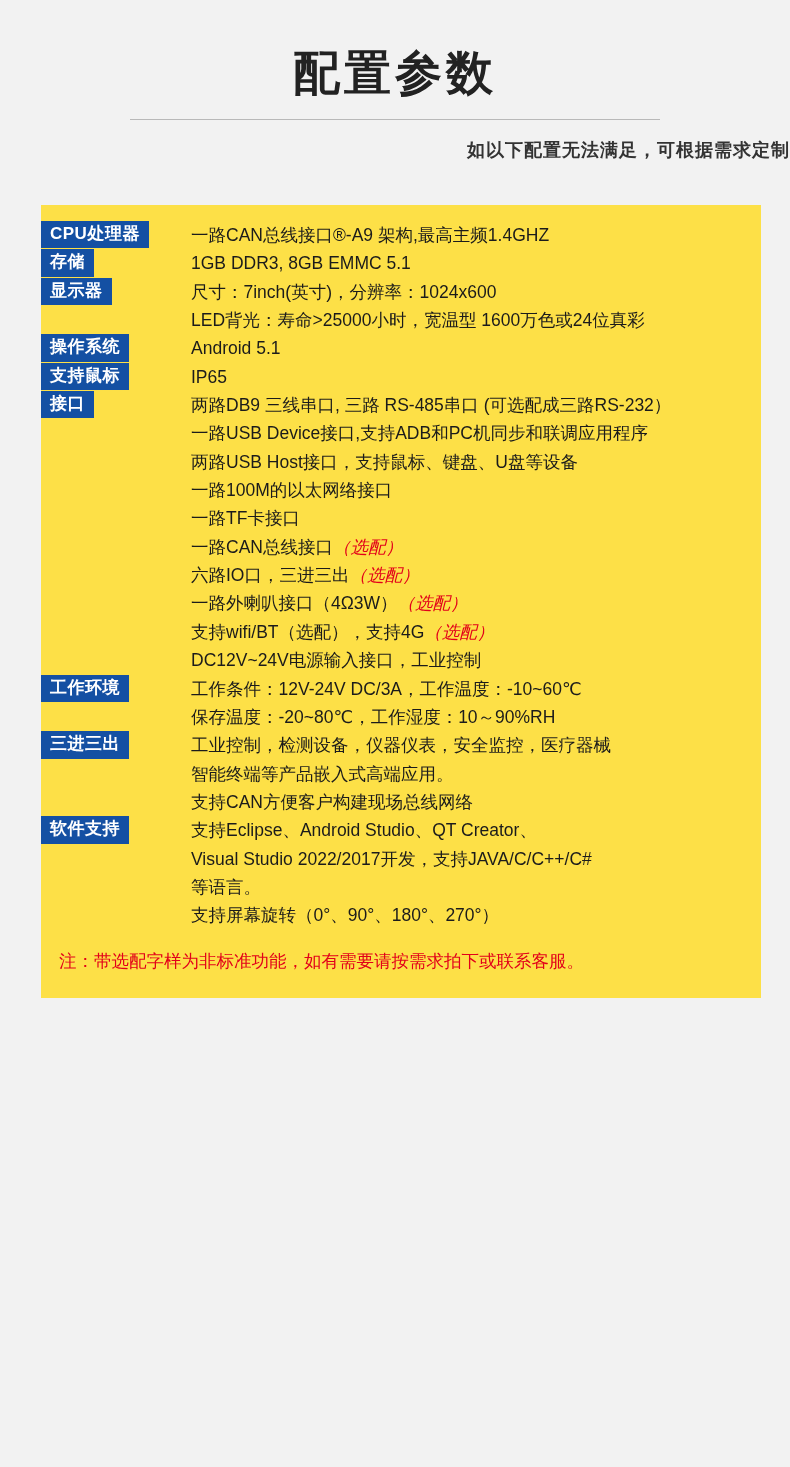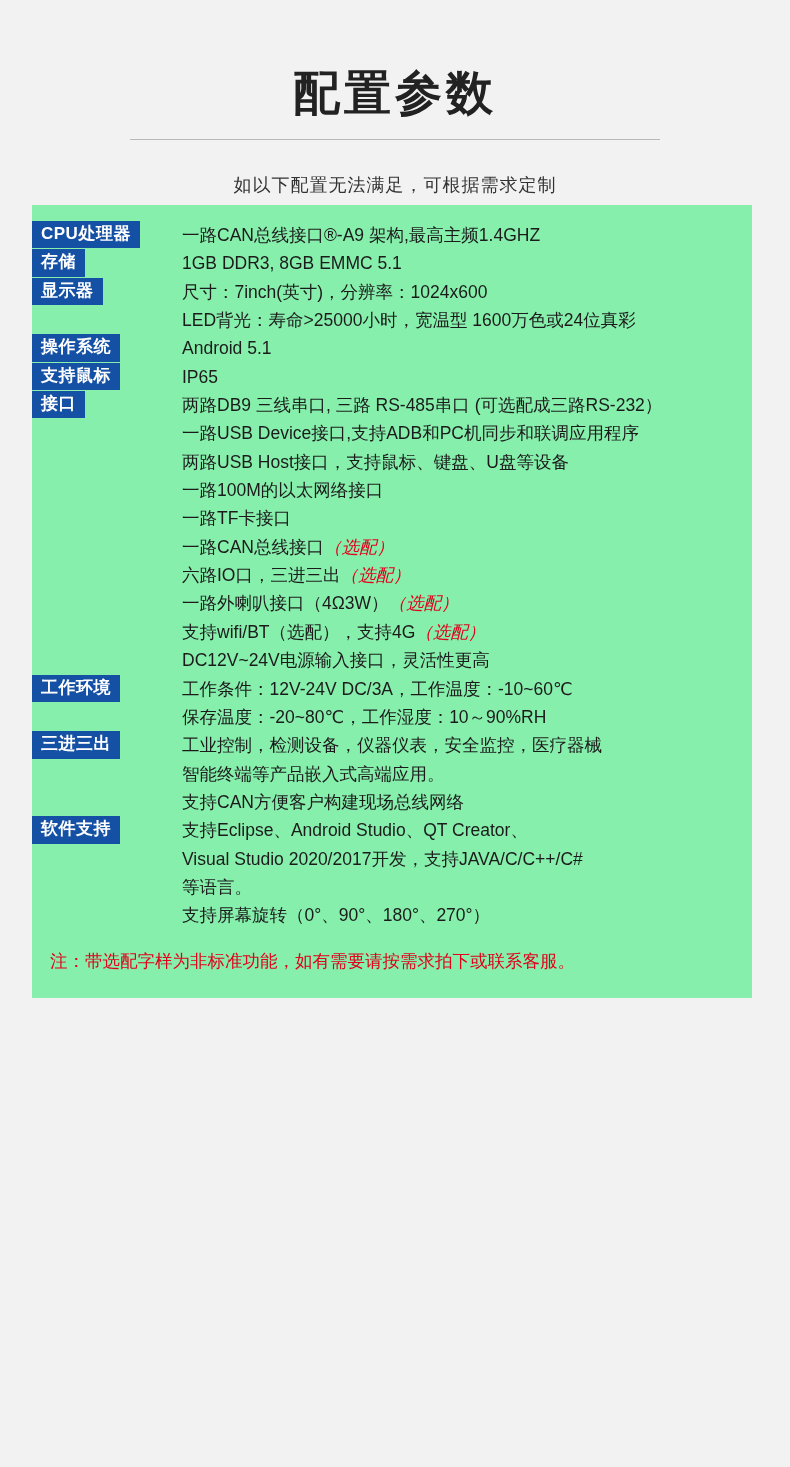--- a/index.html
+++ b/index.html
@@ -14,42 +14,43 @@
     position: relative;
     background: #f2f2f2;
     overflow: hidden;
   }
   .title {
     text-align: center;
     font-size: 47px;
     font-weight: bold;
     color: #222;
     letter-spacing: 4px;
-    padding-top: 64px;
+    padding-top: 44px;
     line-height: 1.25;
   }
   .title-rule {
     width: 530px;
     height: 1px;
     background: #b9b9b9;
     margin: 16px auto 0 auto;
   }
   .subtitle {
-    text-align: center;
+    text-align: right;
     font-size: 18px;
     color: #333;
-    margin-top: 33px;
+    margin-top: 18px;
     letter-spacing: 1px;
+    font-weight: bold;
   }
   .card {
     position: absolute;
-    left: 32px;
+    left: 41px;
     top: 205px;
     width: 720px;
-    background: #86efac;
+    background: #fde047;
     padding: 0 0 24px 0;
     box-sizing: border-box;
   }
   table.spec {
     border-collapse: collapse;
     width: 100%;
     margin-top: 16px;
   }
   table.spec td {
     vertical-align: top;
@@ -151,21 +152,21 @@
             <td class="value-cell">
               <div class="line"><span>两路DB9 三线串口, 三路 RS-485串口 (可选配成三路RS-232）</span></div>
               <div class="line"><span>一路USB Device接口,支持ADB和PC机同步和联调应用程序</span></div>
               <div class="line"><span>两路USB Host接口，支持鼠标、键盘、U盘等设备</span></div>
               <div class="line"><span>一路100M的以太网络接口</span></div>
               <div class="line"><span>一路TF卡接口</span></div>
               <div class="line"><span>一路CAN总线接口</span><span class="opt">（选配）</span></div>
               <div class="line"><span>六路IO口，三进三出</span><span class="opt">（选配）</span></div>
               <div class="line"><span>一路外喇叭接口（4Ω3W）</span><span class="opt">（选配）</span></div>
               <div class="line"><span>支持wifi/BT（选配），支持4G</span><span class="opt">（选配）</span></div>
-              <div class="line"><span>DC12V~24V电源输入接口，灵活性更高</span></div>
+              <div class="line"><span>DC12V~24V电源输入接口，工业控制</span></div>
             </td>
           </tr>
           <tr>
             <td class="label-cell"><span class="label-tag">工作环境</span></td>
             <td class="value-cell">
               <div class="line"><span>工作条件：12V-24V DC/3A，工作温度：-10~60℃</span></div>
               <div class="line"><span>保存温度：-20~80℃，工作湿度：10～90%RH</span></div>
             </td>
           </tr>
           <tr>
@@ -173,21 +174,21 @@
             <td class="value-cell">
               <div class="line"><span>工业控制，检测设备，仪器仪表，安全监控，医疗器械</span></div>
               <div class="line"><span>智能终端等产品嵌入式高端应用。</span></div>
               <div class="line"><span>支持CAN方便客户构建现场总线网络</span></div>
             </td>
           </tr>
           <tr>
             <td class="label-cell"><span class="label-tag">软件支持</span></td>
             <td class="value-cell">
               <div class="line"><span>支持Eclipse、Android Studio、QT Creator、</span></div>
-              <div class="line"><span>Visual Studio 2020/2017开发，支持JAVA/C/C++/C#</span></div>
+              <div class="line"><span>Visual Studio 2022/2017开发，支持JAVA/C/C++/C#</span></div>
               <div class="line"><span>等语言。</span></div>
               <div class="line"><span>支持屏幕旋转（0°、90°、180°、270°）</span></div>
             </td>
           </tr>
         </tbody>
     </table>
     <div class="note">注：带选配字样为非标准功能，如有需要请按需求拍下或联系客服。</div>
   </div>
 
   <div class="bottom-hint"></div>

